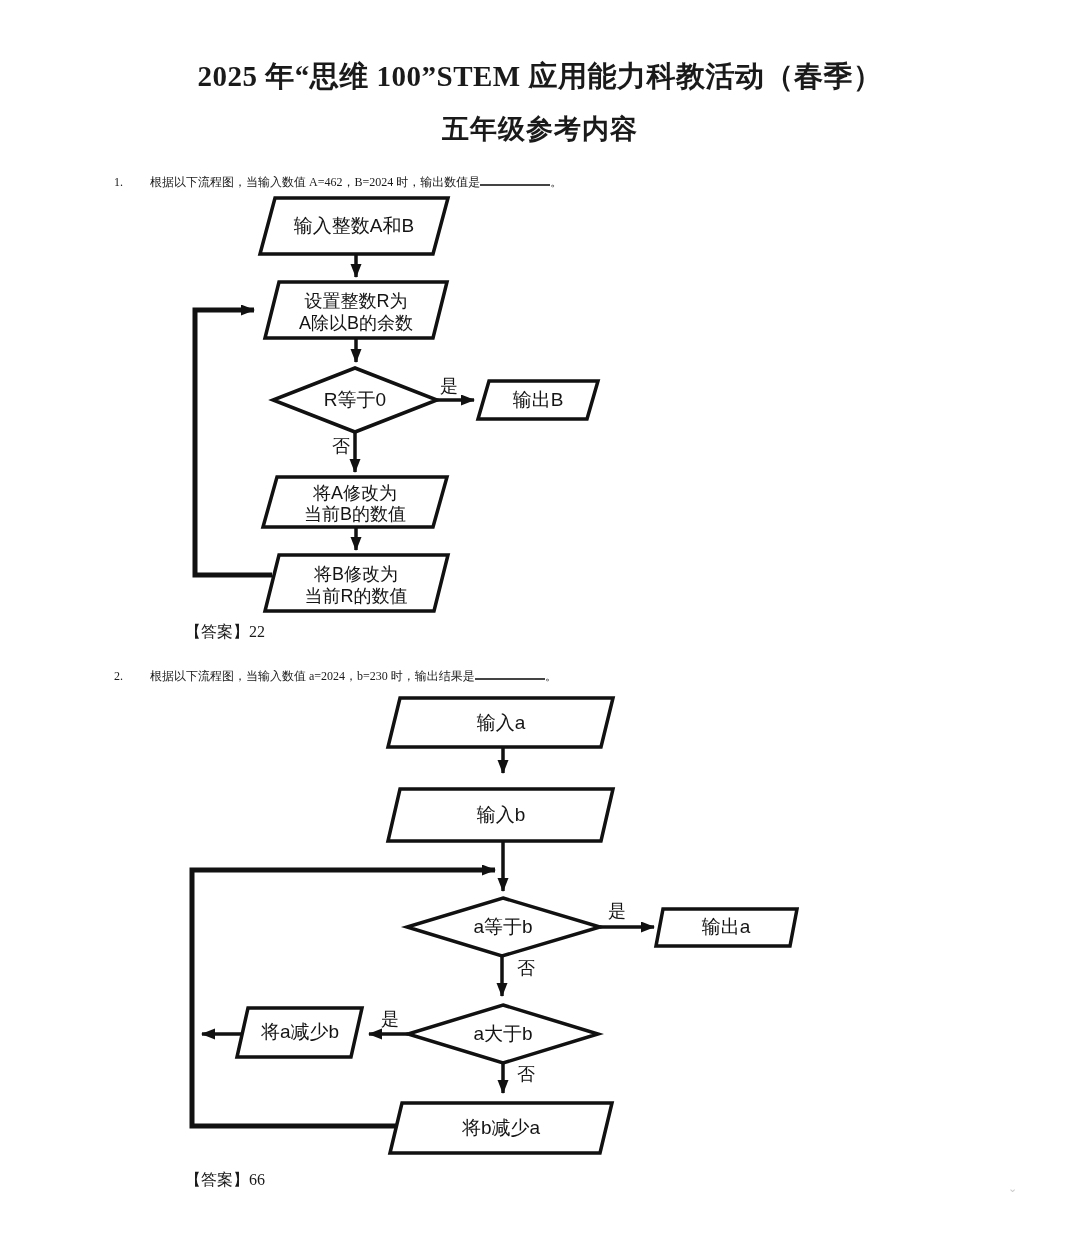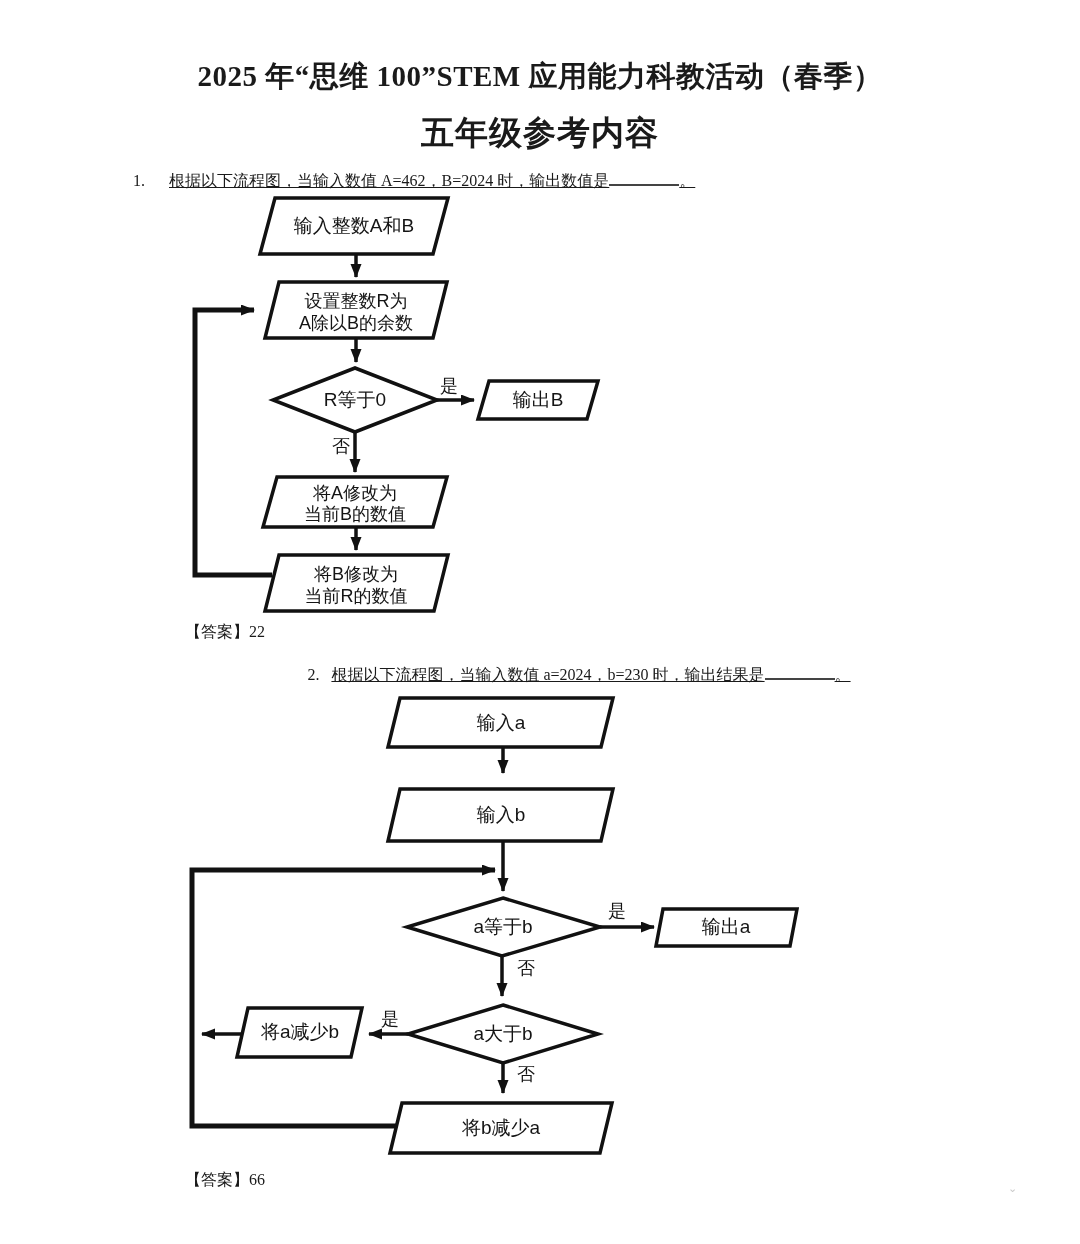--- a/index.html
+++ b/index.html
@@ -3,23 +3,23 @@
 <meta charset="utf-8">
 <style>
   html,body{margin:0;padding:0;background:#ffffff;}
   body{width:1080px;height:1244px;position:relative;overflow:hidden;
        font-family:"Liberation Serif", serif;color:#1a1a1a;}
   .page{position:absolute;left:0;top:0;width:1080px;height:876px;background:#ffffff;}
 
   .title{position:absolute;left:0;top:57px;width:1080px;text-align:center;
          font-size:29px;font-weight:bold;letter-spacing:0.5px;}
   .subtitle{position:absolute;left:0;top:111px;width:1080px;text-align:center;
-         font-size:33px;font-weight:bold;letter-spacing:1px;}
+         font-size:27px;font-weight:bold;letter-spacing:1px;}
 
-  .qrow{position:absolute;left:133px;width:880px;font-size:16px;line-height:28px;text-decoration:underline;}
+  .qrow{position:absolute;left:114px;width:880px;font-size:12px;line-height:28px;}
   .qnum{display:inline-block;width:36px;}
   .blank{display:inline-block;width:70px;border-bottom:2px solid #444;height:20px;
          vertical-align:baseline;}
   .answer{position:absolute;left:185px;font-size:16px;}
 
   svg{position:absolute;overflow:visible;}
   svg text{font-family:"Liberation Sans", sans-serif;fill:#141414;}
   .shape{fill:#ffffff;stroke:#111111;stroke-width:3.5px;}
   .flow{fill:none;stroke:#111111;stroke-width:3.5px;}
   .loop{fill:none;stroke:#111111;stroke-width:5px;}
@@ -79,21 +79,21 @@
 
     <polygon class="shape" points="279,555 448,555 434,611 265,611"></polygon>
     <text class="lbl2" x="356" y="580">将B修改为</text>
     <text class="lbl2" x="356" y="602">当前R的数值</text>
   </svg>
 
   <div class="answer" style="top:622px;">
     <span>【答案】</span><span>22</span>
   </div>
 
-  <div class="qrow" style="top:658px;text-align:center;">
+  <div class="qrow" style="top:658px;">
     <span class="qnum">2.</span><span>根据以下流程图，当输入数值 a=2024，b=230 时，输出结果是</span><span class="blank"></span><span>。</span>
   </div>
 
   <svg style="left:185px;top:690px;width:635px;height:470px;" viewBox="185 690 635 470" xmlns="http://www.w3.org/2000/svg">
 
     <path class="loop" d="M398,1126 L192,1126 L192,870 L495,870" marker-end="url(#arrow)"></path>
 
     <line class="flow" x1="503" y1="747" x2="503" y2="773" marker-end="url(#arrow)"></line>
     <line class="flow" x1="503" y1="841" x2="503" y2="891" marker-end="url(#arrow)"></line>
     <line class="flow" x1="600" y1="927" x2="654" y2="927" marker-end="url(#arrow)"></line>

